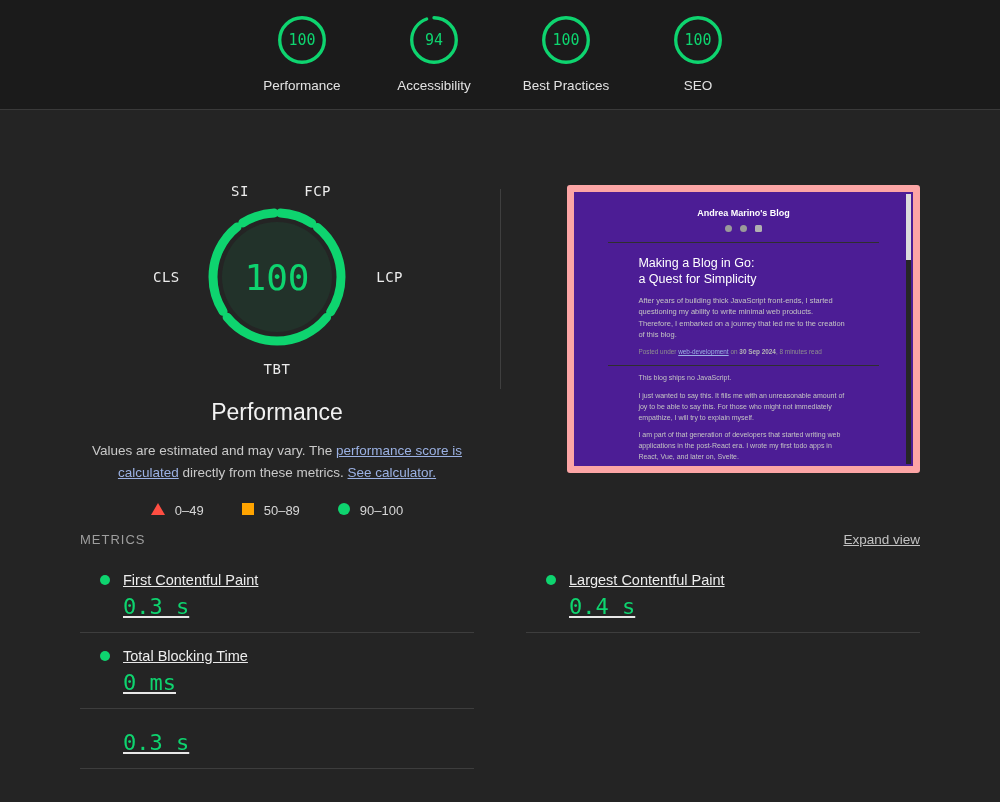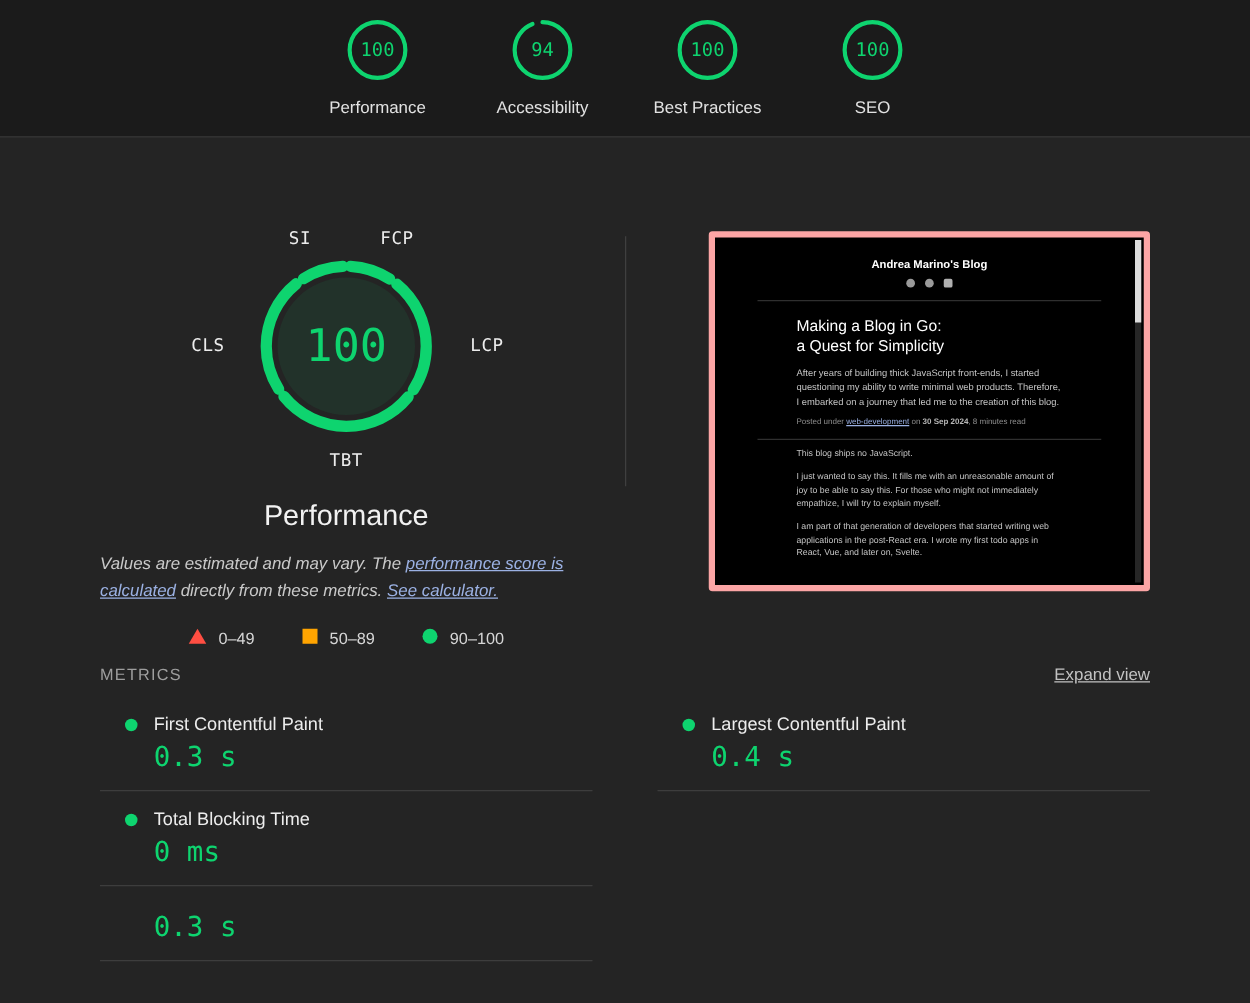--- a/index.html
+++ b/index.html
@@ -52,35 +52,35 @@
     position:absolute;font:400 14px "DejaVu Sans Mono", monospace;
     color:#ececec;letter-spacing:.5px;
   }
   .lbl-si{top:-14px;left:34px;}
   .lbl-fcp{top:-14px;right:26px;}
   .lbl-cls{top:72px;left:-44px;}
   .lbl-lcp{top:72px;right:-46px;}
   .lbl-tbt{bottom:-20px;left:50%;transform:translateX(-50%);}
 
   .perf-title{text-align:center;font-size:23px;font-weight:400;margin:42px 0 0;color:#f2f2f2;}
-  .perf-desc{margin:14px auto 0;max-width:398px;font-size:13.5px;line-height:1.6;color:#c9c9c9;font-style:italic;}
+  .perf-desc{margin:14px auto 0;max-width:398px;text-align:center;font-size:13.5px;line-height:1.6;color:#c9c9c9;}
   .perf-desc a{color:var(--link);text-decoration:underline;cursor:pointer;}
 
   .legend{display:flex;justify-content:center;align-items:center;gap:38px;margin-top:20px;font-size:13px;color:#d6d6d6;}
   .legend-item{display:flex;align-items:flex-start;gap:10px;}
   .tri{width:0;height:0;border-left:7px solid transparent;border-right:7px solid transparent;border-bottom:12px solid #ff4e42;}
   .sq{width:12px;height:12px;background:#ffa400;}
   .dot{width:12px;height:12px;border-radius:50%;background:var(--green);}
 
   .v-divider{width:1px;height:200px;background:#3f3f3f;margin-left:26px;margin-top:4px;flex:none;}
 
   .overview-right{margin-left:auto;flex:none;}
   .thumb{
     position:relative;width:353px;height:288px;
-    background:#000000;border:5px solid #fca5a5;border-radius:3px;overflow:hidden;
+    background:#4c1d95;border:7px solid #fca5a5;border-radius:3px;overflow:hidden;
   }
   .thumb-scrollbar{position:absolute;top:2px;right:2px;bottom:2px;width:5px;background:#262626;}
   .thumb-scroll-thumb{width:5px;height:66px;background:#dcdcdc;}
   .thumb-site-title{text-align:center;font-size:9px;font-weight:bold;color:#fff;margin-top:16px;}
   .thumb-icons{display:flex;justify-content:center;align-items:center;gap:8px;margin-top:7px;}
   .ticon{width:7px;height:7px;background:#b0b0b0;border-radius:1.5px;}
   .ticon.round{border-radius:50%;background:#9a9a9a;}
   .thumb-hr{border:none;border-top:1px solid #2f2f2f;width:80%;margin:10px auto 0;}
   .thumb-content{width:62%;margin:0 auto;text-align:left;}
   .thumb-heading{font-size:12.5px;font-weight:normal;color:#fff;line-height:1.3;margin-top:12px;white-space:pre-line;}
@@ -90,21 +90,21 @@
   .thumb-posted a{color:var(--link);text-decoration:underline;}
   .thumb-posted b{color:#b5b5b5;}
 
   
   .metrics{margin-top:14px;}
   .metrics-head{display:flex;justify-content:space-between;align-items:center;}
   .metrics-title{font-size:13px;letter-spacing:1px;color:var(--muted);}
   .expand-btn{font-size:13.5px;color:#c2c2c2;background:none;border:none;padding:0;cursor:pointer;font-family:inherit;text-decoration:underline;}
   .metrics-grid{display:flex;gap:52px;margin-top:10px;}
   .mcol{flex:1;min-width:0;}
-  .metric{border-bottom:1px solid var(--divider);padding:15px 0 13px 20px;}
+  .metric{border-bottom:1px solid var(--divider);padding:15px 0 13px 20px;text-decoration:underline;}
   .metric-head{display:flex;align-items:center;gap:13px;font-size:14.5px;color:#ededed;}
   .metric-dot{width:10px;height:10px;border-radius:50%;background:var(--green);flex:none;}
   .metric-value{margin:6px 0 0 23px;font:400 22px "DejaVu Sans Mono", monospace;color:var(--green);}
 </style>
 </head>
 <body>
 
 <div>
 
   <header class="scores-bar">

